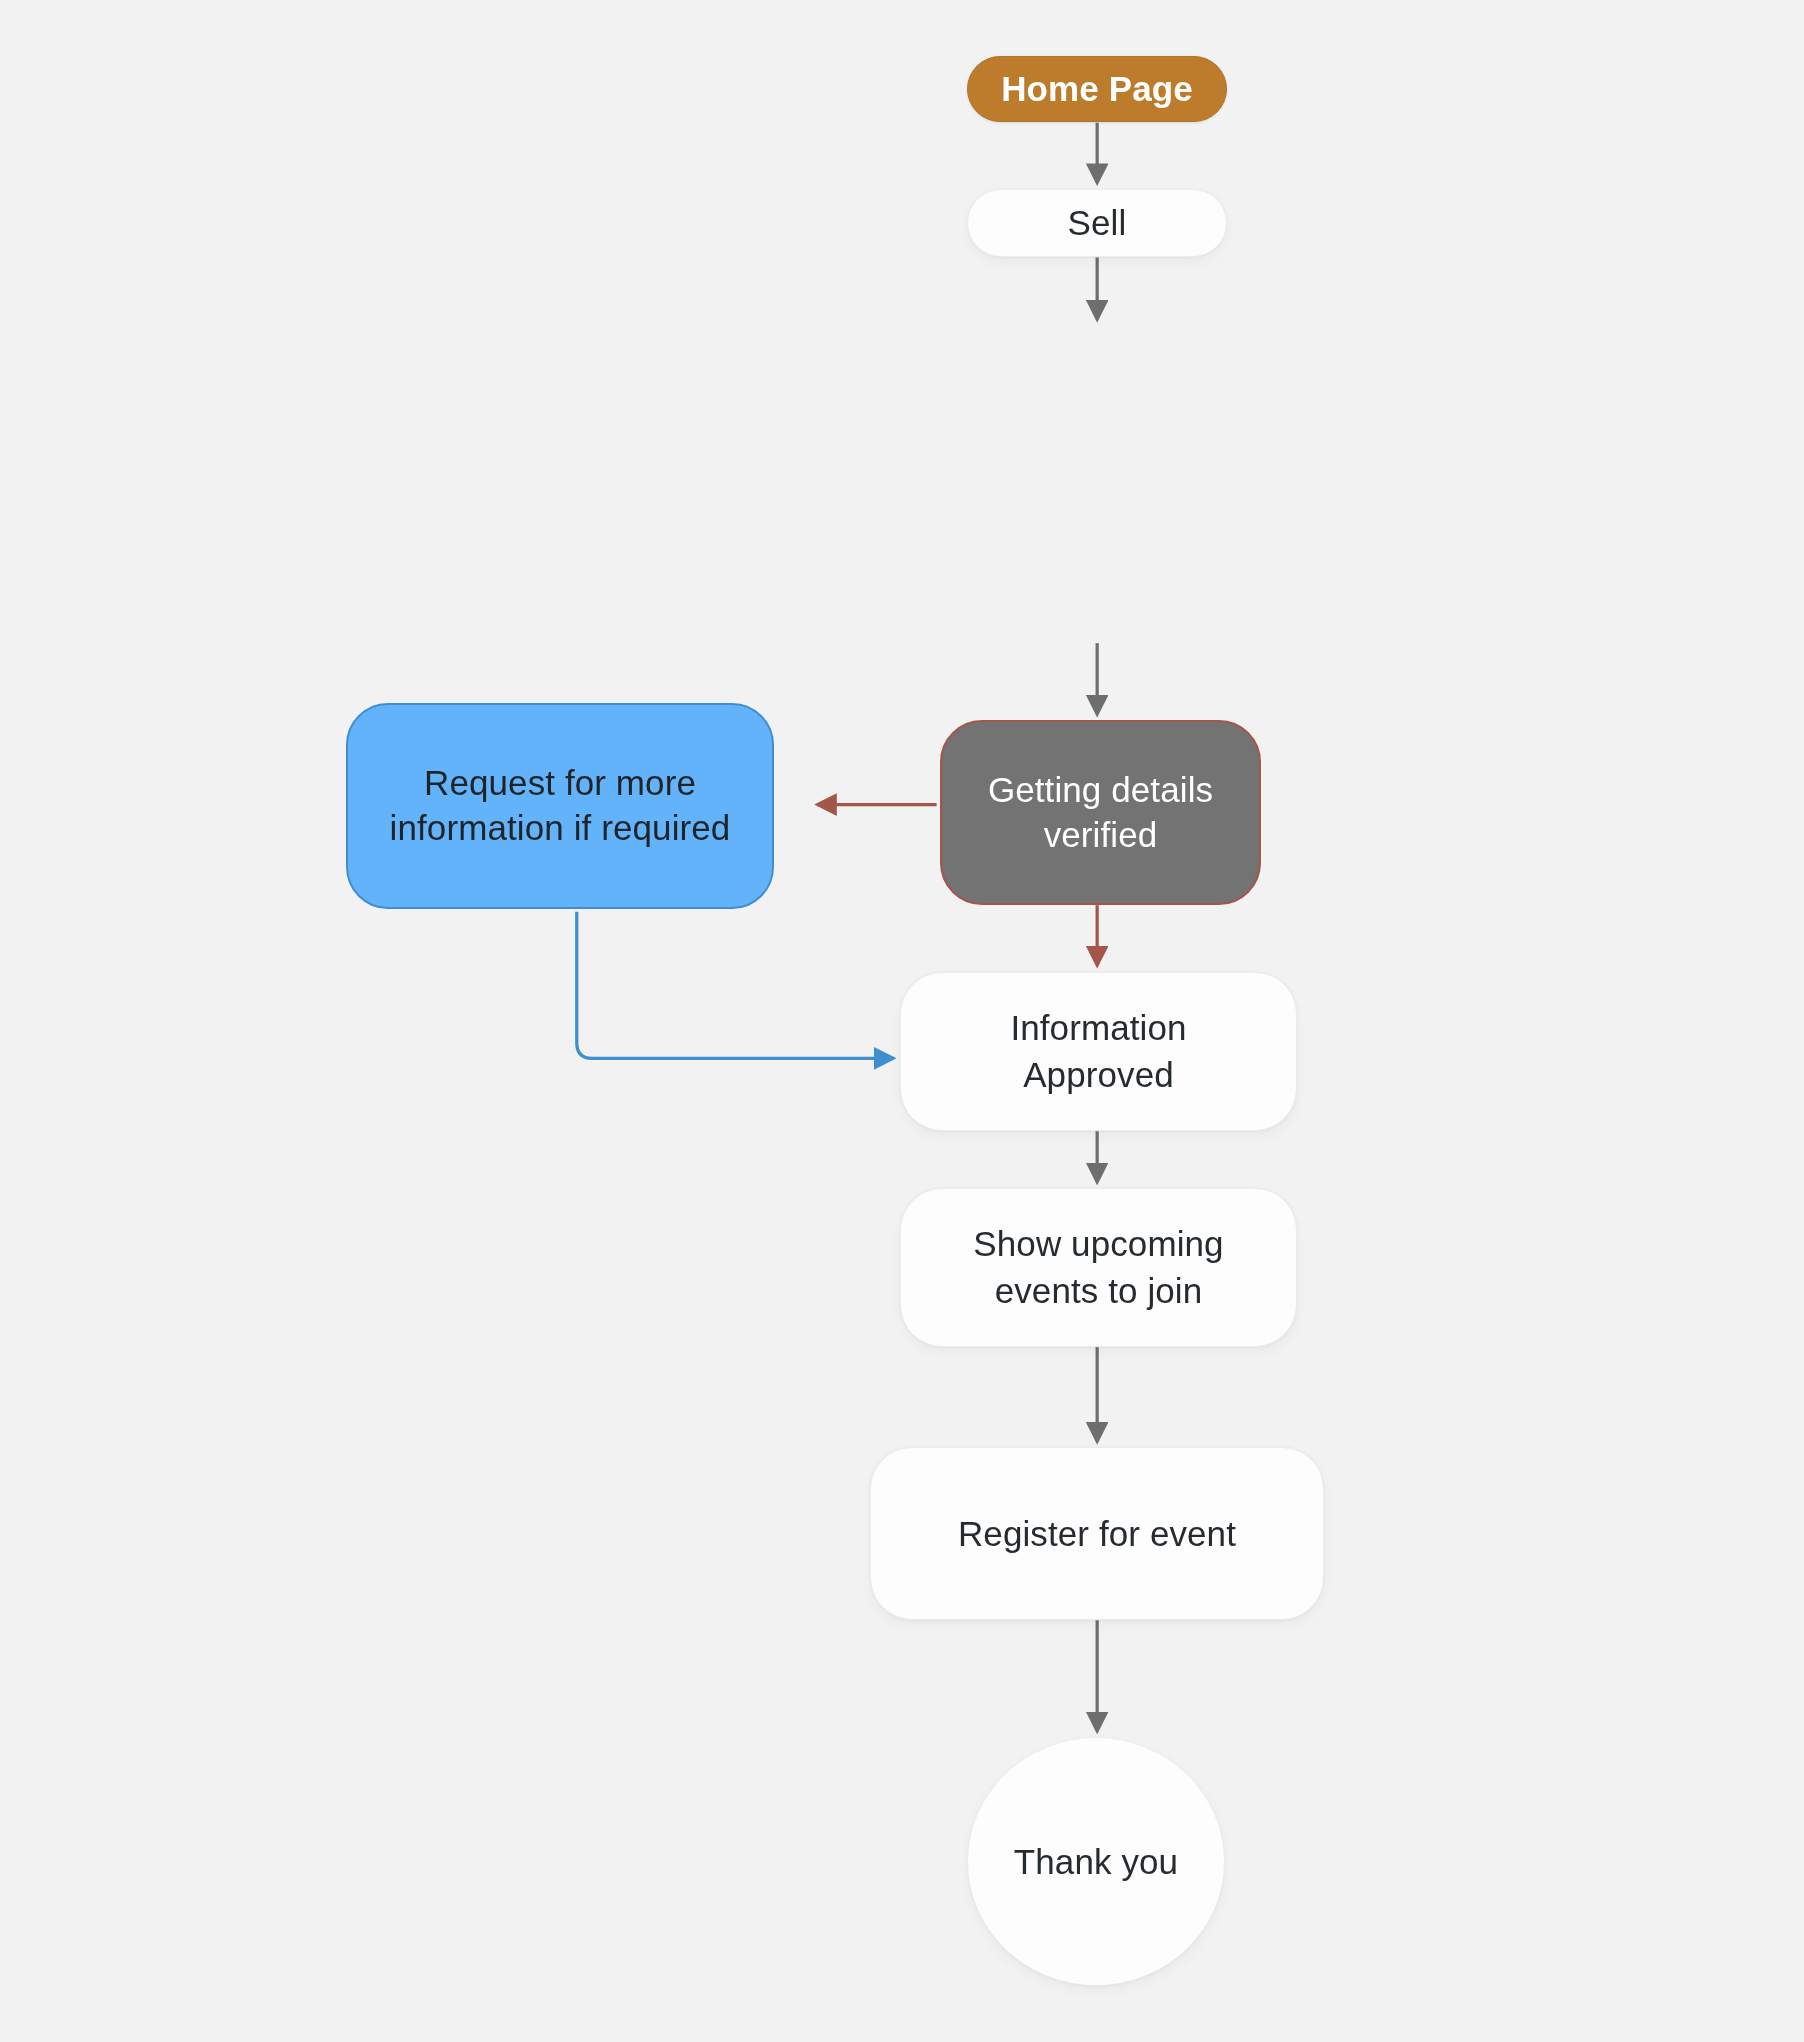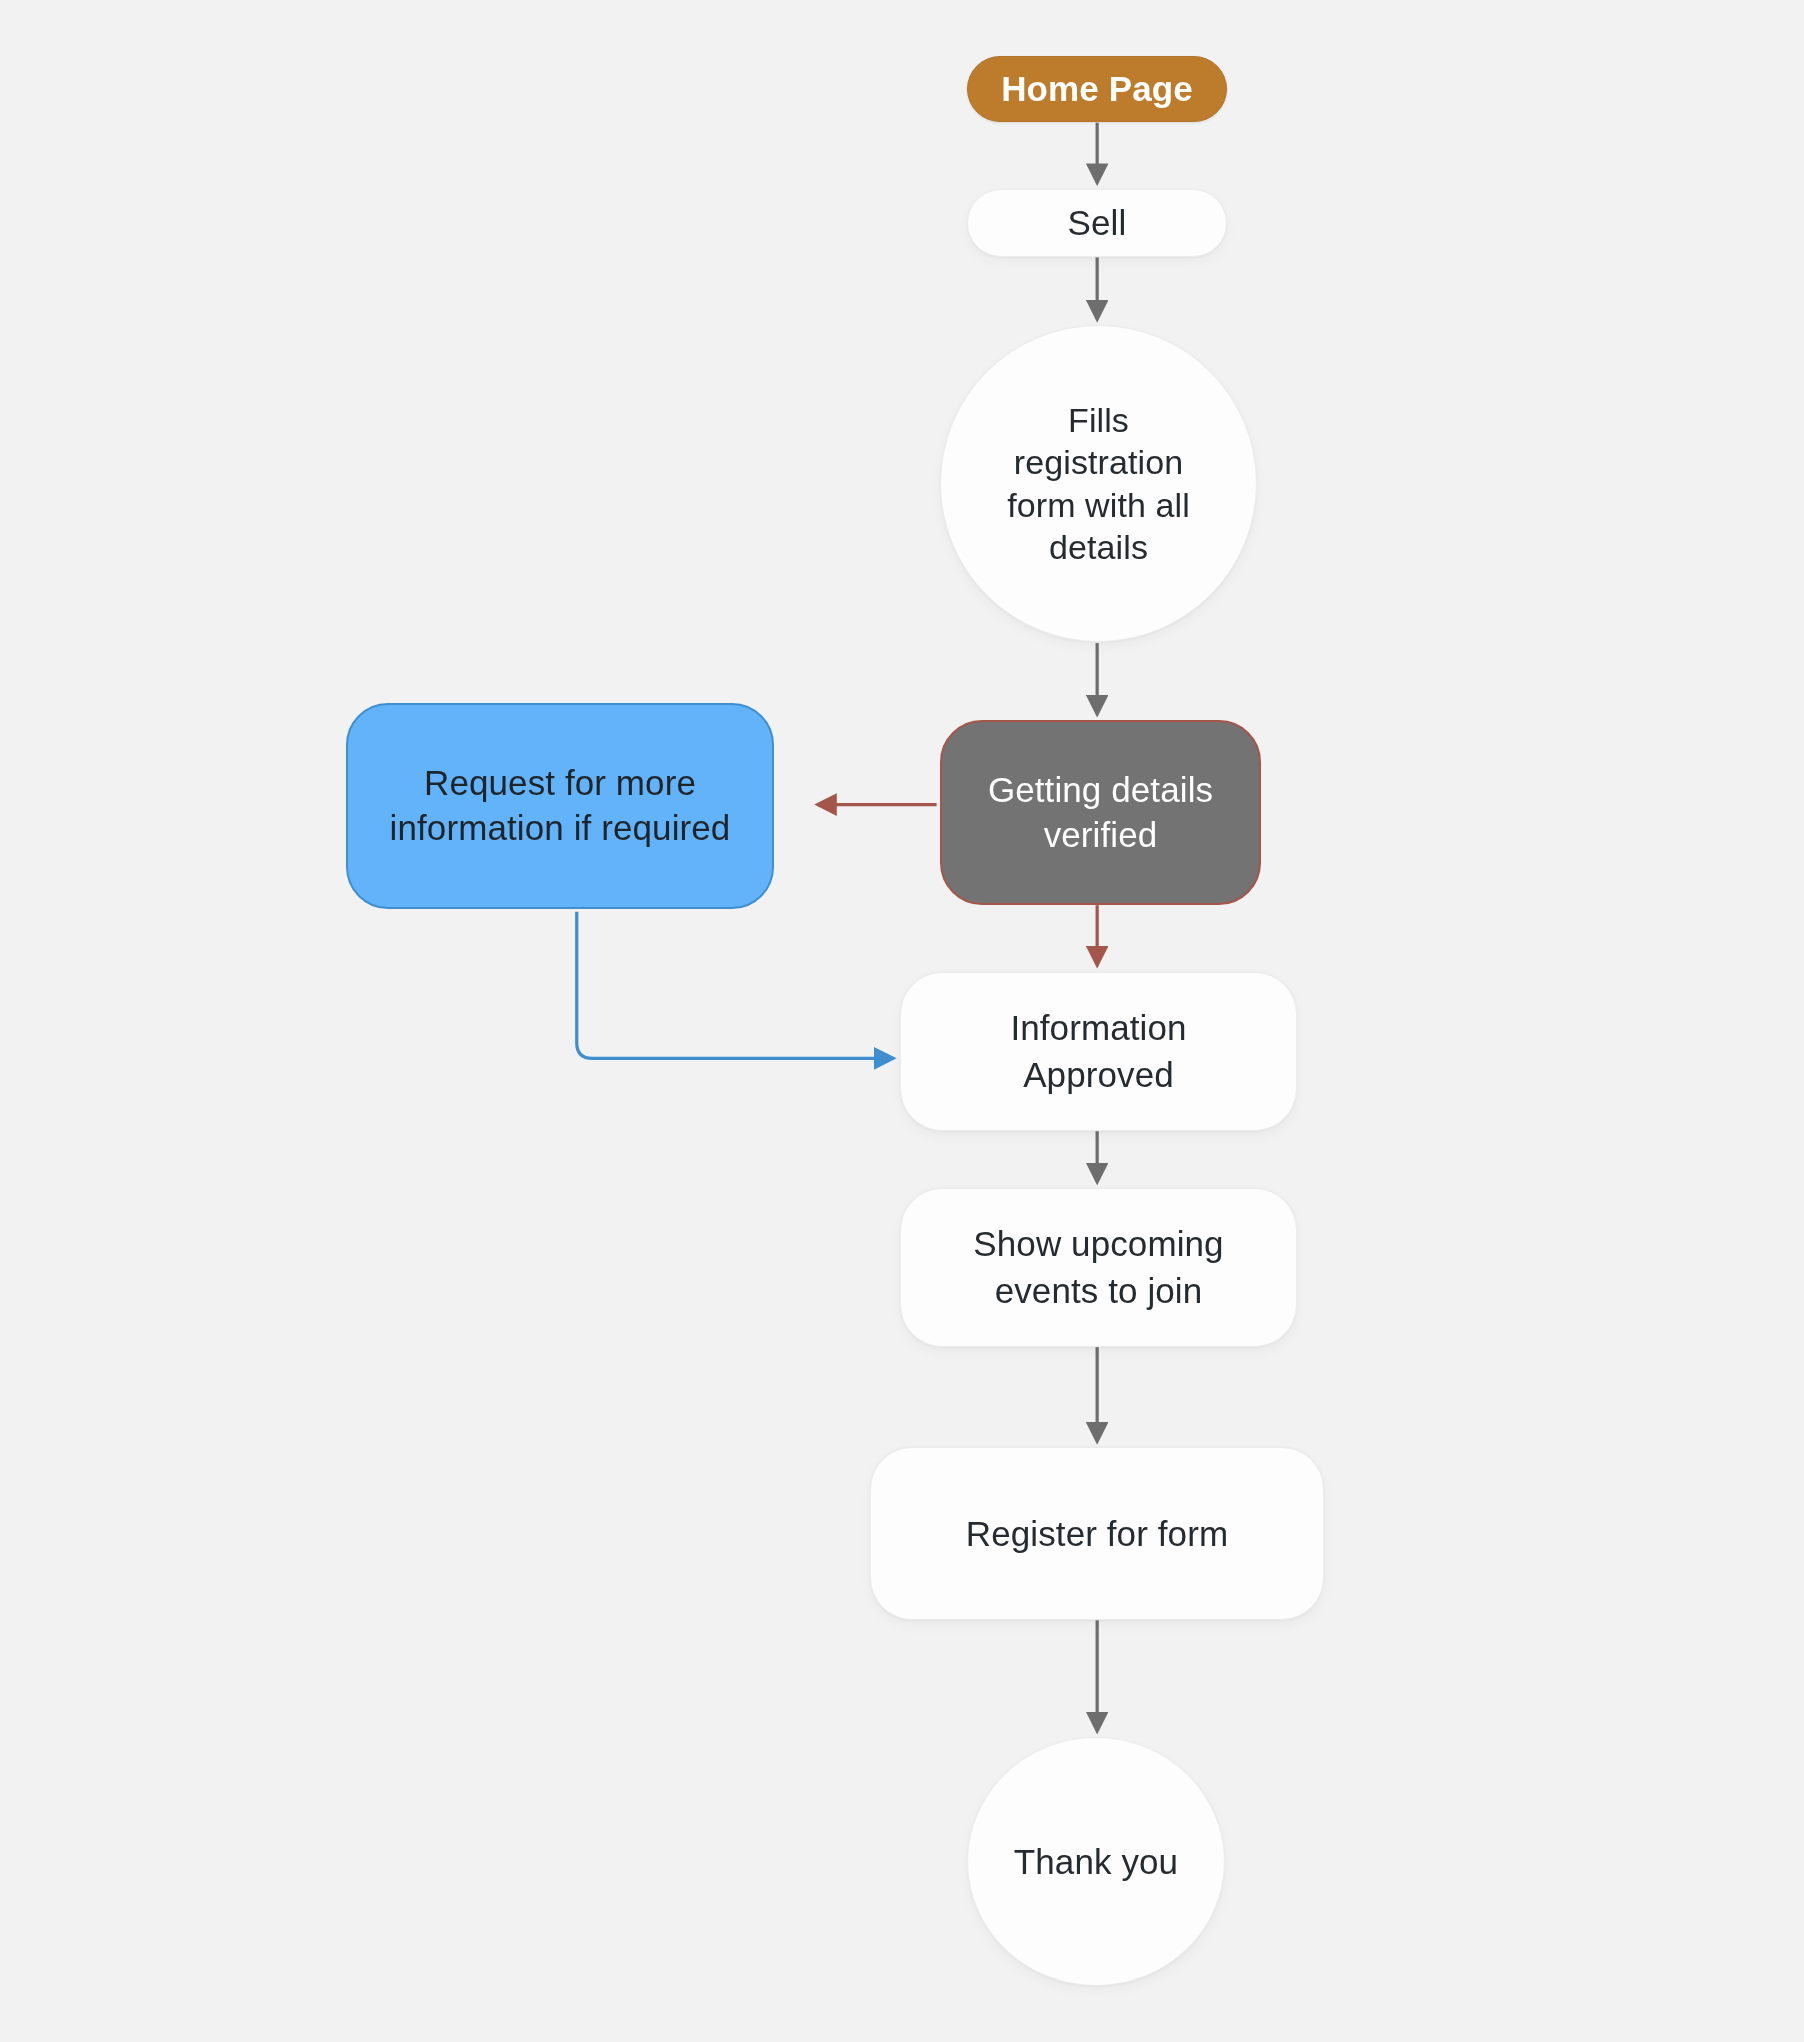--- a/index.html
+++ b/index.html
@@ -114,35 +114,31 @@
 
     <path d="M 1189 1460 L 1189 1562" stroke="#6e6e6e" stroke-width="3.5" fill="none" marker-end="url(#ah-grey)"></path>
 
     <path d="M 1189 1756 L 1189 1876" stroke="#6e6e6e" stroke-width="3.5" fill="none" marker-end="url(#ah-grey)"></path>
   </svg>
 
   <div class="node n-brand" id="node-home">Home Page</div>
 
   <div class="node n-soft n-pill" id="node-sell">Sell</div>
 
-  <div class="node n-soft n-circle" id="node-fills">Fills
-registration
-form with all
-details</div>
 
   <div class="node n-orange" id="node-verified">Getting details
 verified</div>
 
   <div class="node n-blue" id="node-request">Request for more
 information if required</div>
 
   <div class="node n-soft n-round" id="node-approved">Information
 Approved</div>
 
   <div class="node n-soft n-round" id="node-events">Show upcoming
 events to join</div>
 
-  <div class="node n-soft n-round" id="node-register">Register for form</div>
+  <div class="node n-soft n-round" id="node-register">Register for event</div>
 
   <div class="node n-soft n-circle" id="node-thanks">Thank you</div>
 
 </div>
 
 
 </body></html>

